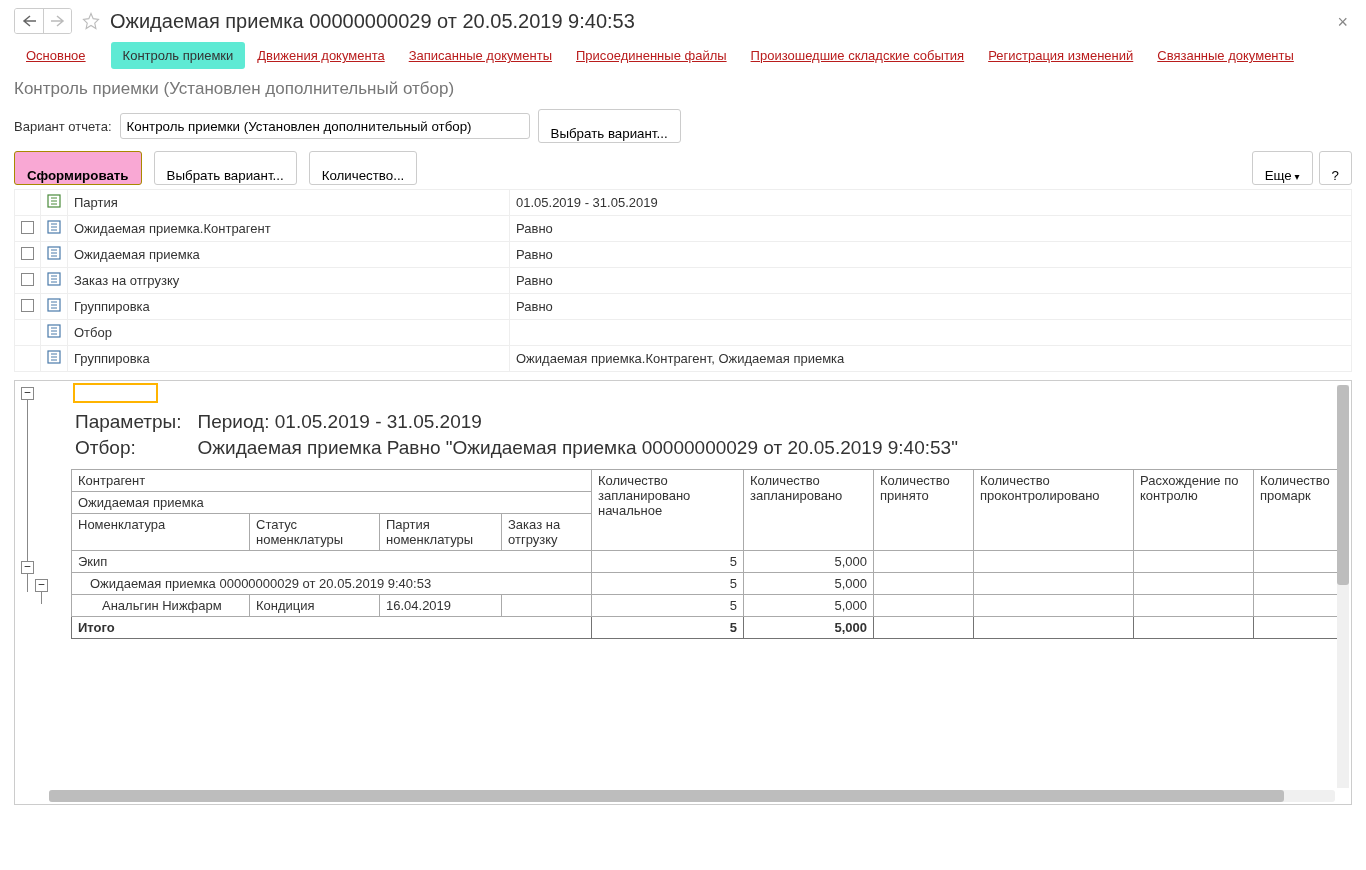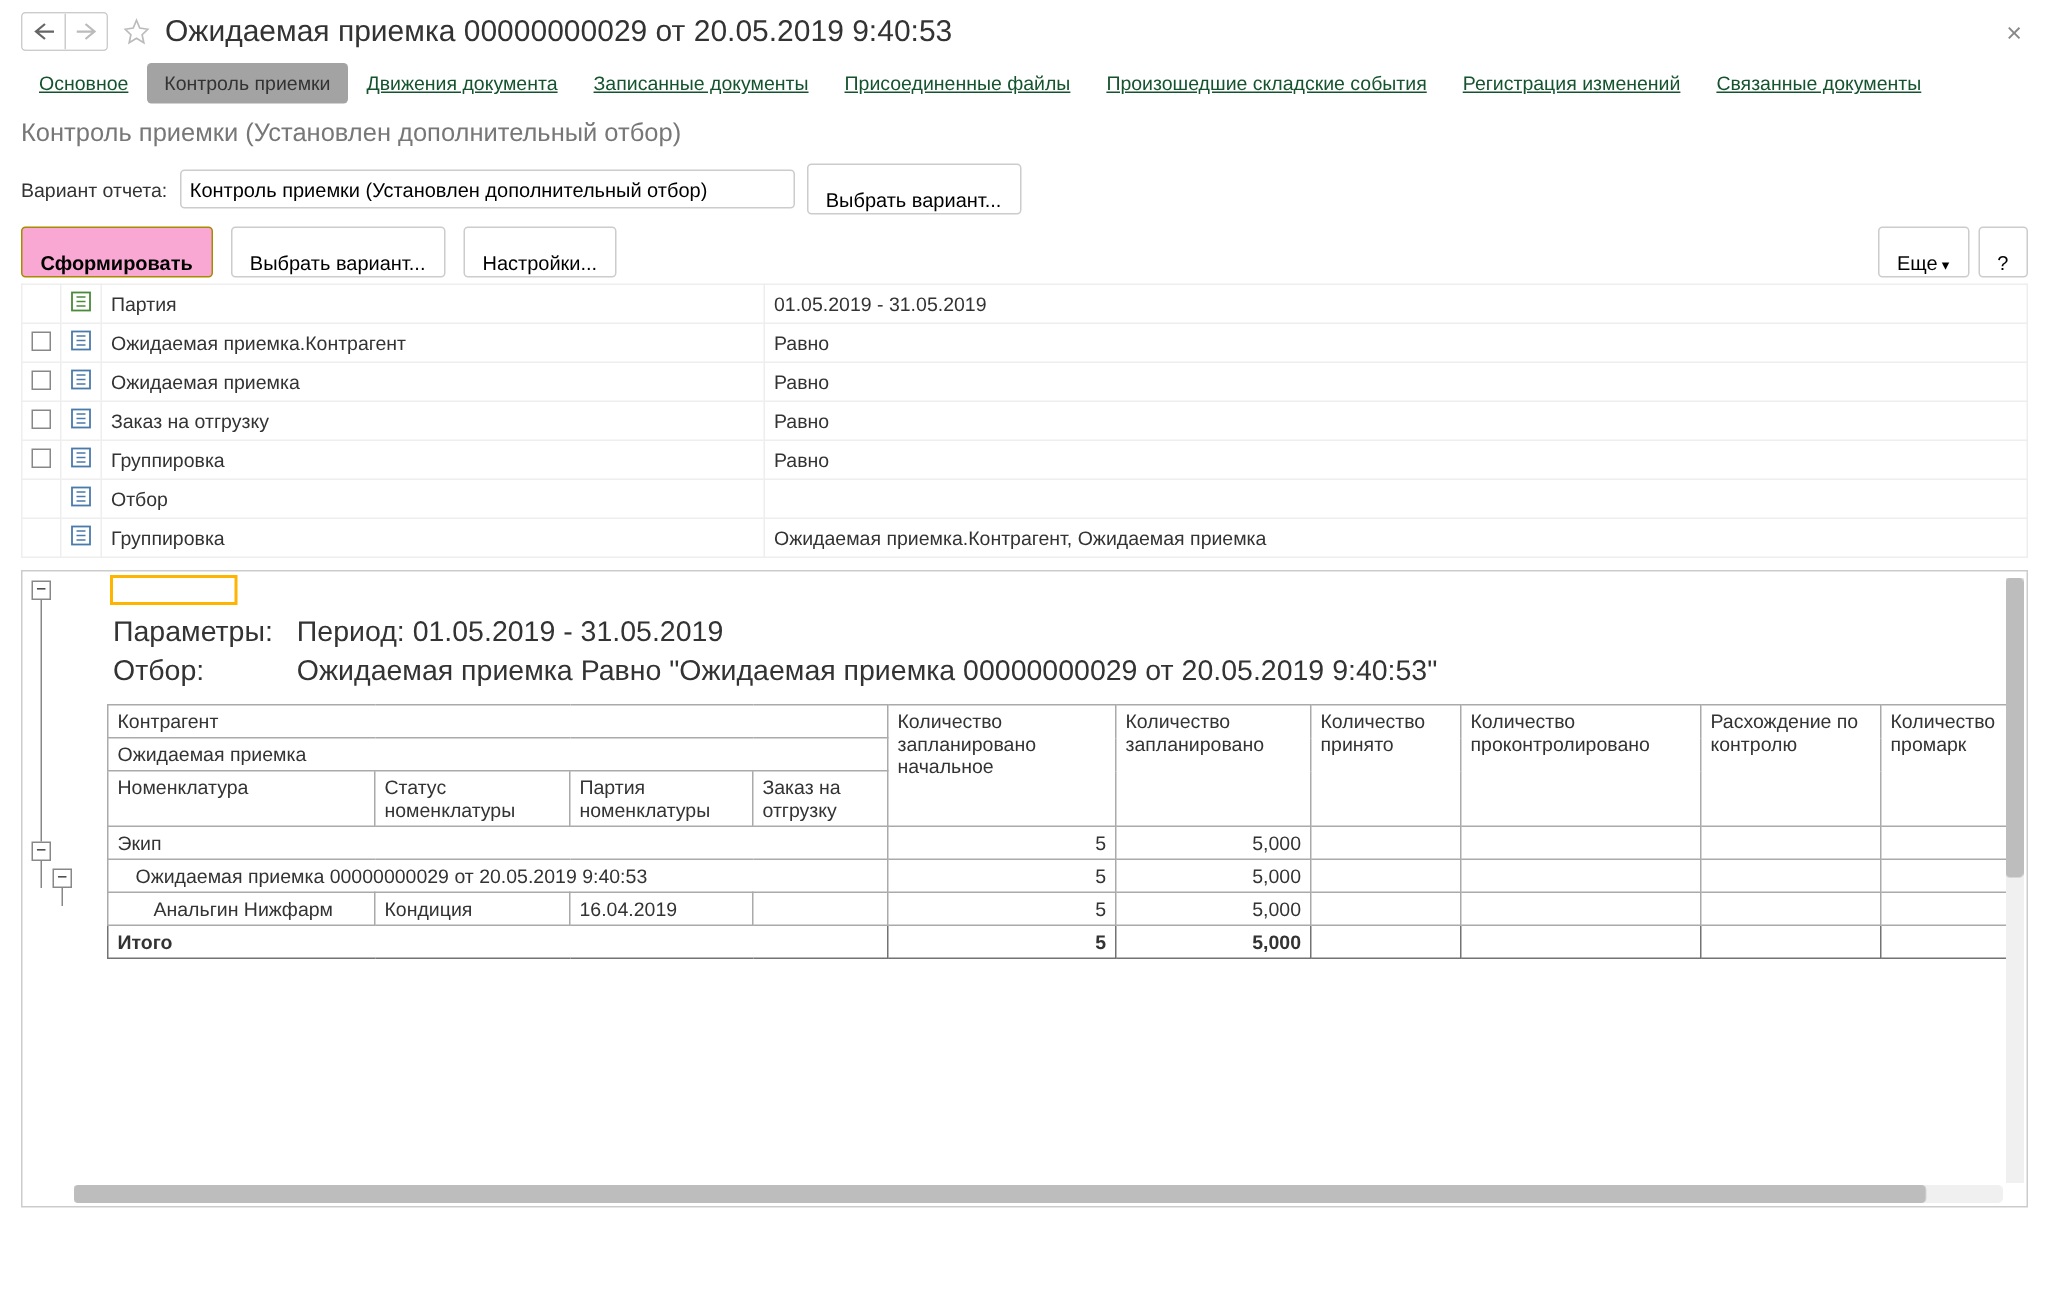--- a/index.html
+++ b/index.html
@@ -6,22 +6,22 @@
 body { margin: 0; font-family: Arial, sans-serif; font-size: 13px; color: #333; background: #fff; }
 .window { width: 1366px; height: 870px; padding: 8px 14px; position: relative; }
 .header-row { display: flex; align-items: center; gap: 8px; margin-bottom: 8px; }
 .nav-btns { display: flex; border: 1px solid #ccc; border-radius: 3px; overflow: hidden; }
 .nav-btn { width: 28px; height: 24px; background: #fff; border: none; display:flex; align-items:center; justify-content:center; cursor:pointer; color:#888; }
 .nav-btn + .nav-btn { border-left: 1px solid #ccc; }
 .star { width: 22px; height: 22px; color: #bbb; display:flex; align-items:center; justify-content:center; }
 .title { font-size: 20px; font-weight: normal; color: #333; flex:1; }
 .close-x { position:absolute; top:12px; right:18px; color:#888; cursor:pointer; font-size:18px; }
 .tabs { display:flex; gap: 0; margin-bottom: 10px; border-bottom: none; }
-.tab { padding: 6px 12px; cursor:pointer; color:#14532d; text-decoration: underline; white-space:nowrap; }
-.tab.active { background:#a3a3a3; color:#333; border-radius:3px; text-decoration:none; }
+.tab { padding: 6px 12px; cursor:pointer; color:#b91c1c; text-decoration: underline; white-space:nowrap; }
+.tab.active { background:#5eead4; color:#333; border-radius:3px; text-decoration:none;margin-left:13px; }
 .subtitle { font-size: 17px; color: #777; margin-bottom: 10px; }
 .variant-row { display:flex; align-items:center; gap:8px; margin-bottom:8px; }
 .variant-row label { color:#333; }
 .variant-input { width:410px; height:26px; border:1px solid #ccc; border-radius:3px; padding:0 6px; background:#fff; }
 .btn { height:26px; border:1px solid #ccc; border-radius:3px; background:#fff; padding:16px 12px; cursor:pointer; }
 .btn-yellow { background:#f9a8d4; font-weight:bold; border-color:#a88900; }
 .toolbar-row { display:flex; align-items:center; gap:12px; margin-bottom:4px; }
 .tool-right { margin-left:auto; display:flex; gap:6px; }
 .more-btn::after { content:" ▾"; font-size:10px; }
 .filters-table { width:100%; border:1px solid #ccc; border-collapse:collapse; margin-bottom:8px; }
@@ -94,21 +94,21 @@
 
   <div class="variant-row">
     <label>Вариант отчета:</label>
     <input class="variant-input" value="Контроль приемки (Установлен дополнительный отбор)" style="">
     <button class="btn">Выбрать вариант...</button>
   </div>
 
   <div class="toolbar-row">
     <button class="btn btn-yellow">Сформировать</button>
     <button class="btn">Выбрать вариант...</button>
-    <button class="btn">Настройки...</button>
+    <button class="btn">Количество...</button>
     <div class="tool-right">
       <button class="btn more-btn">Еще</button>
       <button class="btn">?</button>
     </div>
   </div>
 
   <table class="filters-table">
     <tbody id="filters-body">
         <tr>
     <td class="chk"></td>

